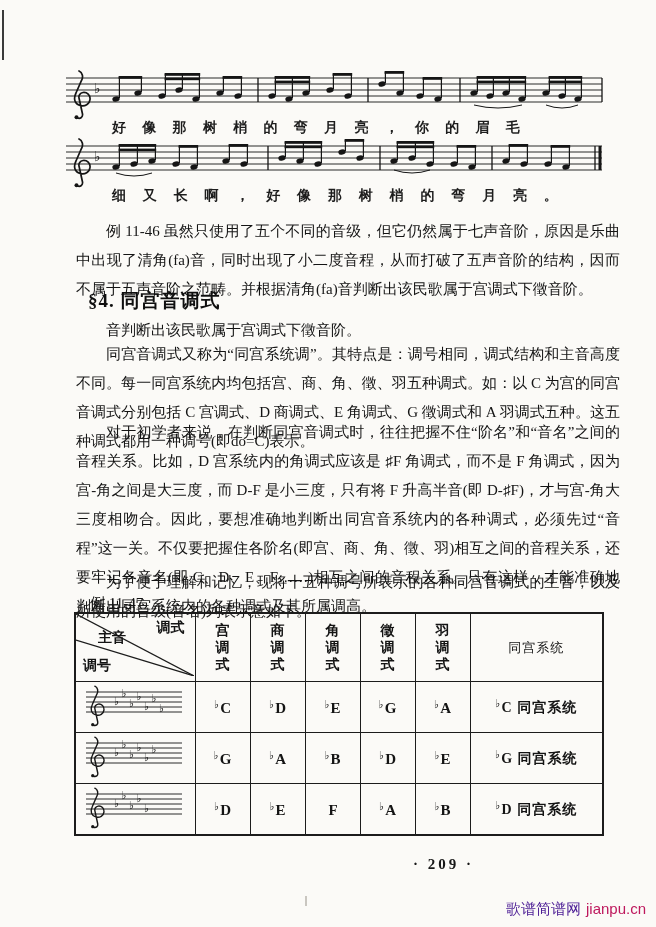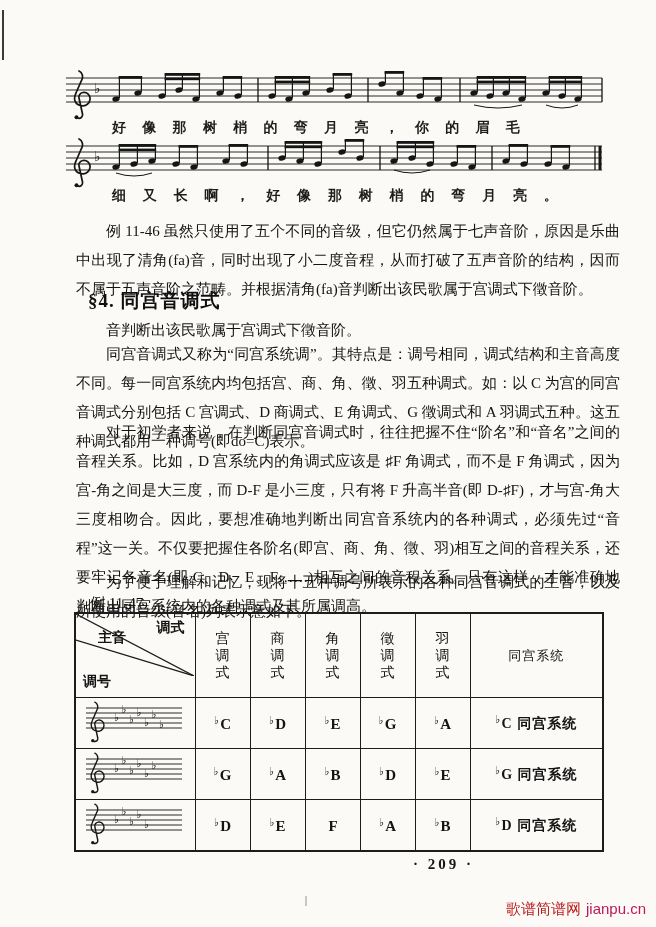--- a/index.html
+++ b/index.html
@@ -52,39 +52,39 @@
     border:1.6px solid #1c1c1c;padding:0;text-align:center;vertical-align:middle;
     font-weight:normal;
   }
   .mode-table{border:2px solid #1c1c1c;}
   .corner-cell{position:relative;height:62px;margin-left:30px;}
   .corner-cell svg{position:absolute;left:0;top:0;}
   .corner-label{position:absolute;font-size:14px;font-weight:600;}
   .corner-tr{right:10px;top:5px;}
   .corner-ml{left:22px;top:15px;}
   .corner-bl{left:7px;bottom:6px;}
-  .vhead{width:1em;margin:16px auto;word-break:break-all;line-height:17px;
-    font-size:14px;font-weight:400;letter-spacing:0;}
+  .vhead{width:1em;margin:8px auto;word-break:break-all;line-height:17px;
+    font-size:14px;font-weight:700;letter-spacing:0;}
   .hhead{font-size:13px;font-weight:400;letter-spacing:1px;margin-top:44px;}
   .keysig-cell{height:50px;}
   .keysig{display:block;margin:1px 0 0 6px;}
   .acc{font-family:"DejaVu Sans",sans-serif;font-size:11px;vertical-align:5px;margin-right:1px;}
   .note-letter{font-size:15px;font-weight:600;}
   .system-label{font-size:14px;font-weight:600;letter-spacing:1px;}
 
   
   .page-number{
     position:absolute;left:413px;top:856px;
     font-size:15px;font-weight:700;letter-spacing:3px;color:#171717;
   }
   .watermark{
     position:absolute;left:506px;top:900px;font-size:15px;white-space:nowrap;
     font-family:"Liberation Sans","DejaVu Sans",sans-serif;
   }
-  .wm-gray{color:#b91c1c;}
+  .wm-gray{color:#4c1d95;}
   .wm-orange{color:#be185d;margin-left:5px;}
 </style>
 </head>
 <body>
 
 <div class="page">
 
   <div class="scan-edge"></div>
 
   <svg id="staff1" class="staff-svg" viewBox="0 0 548 52">

